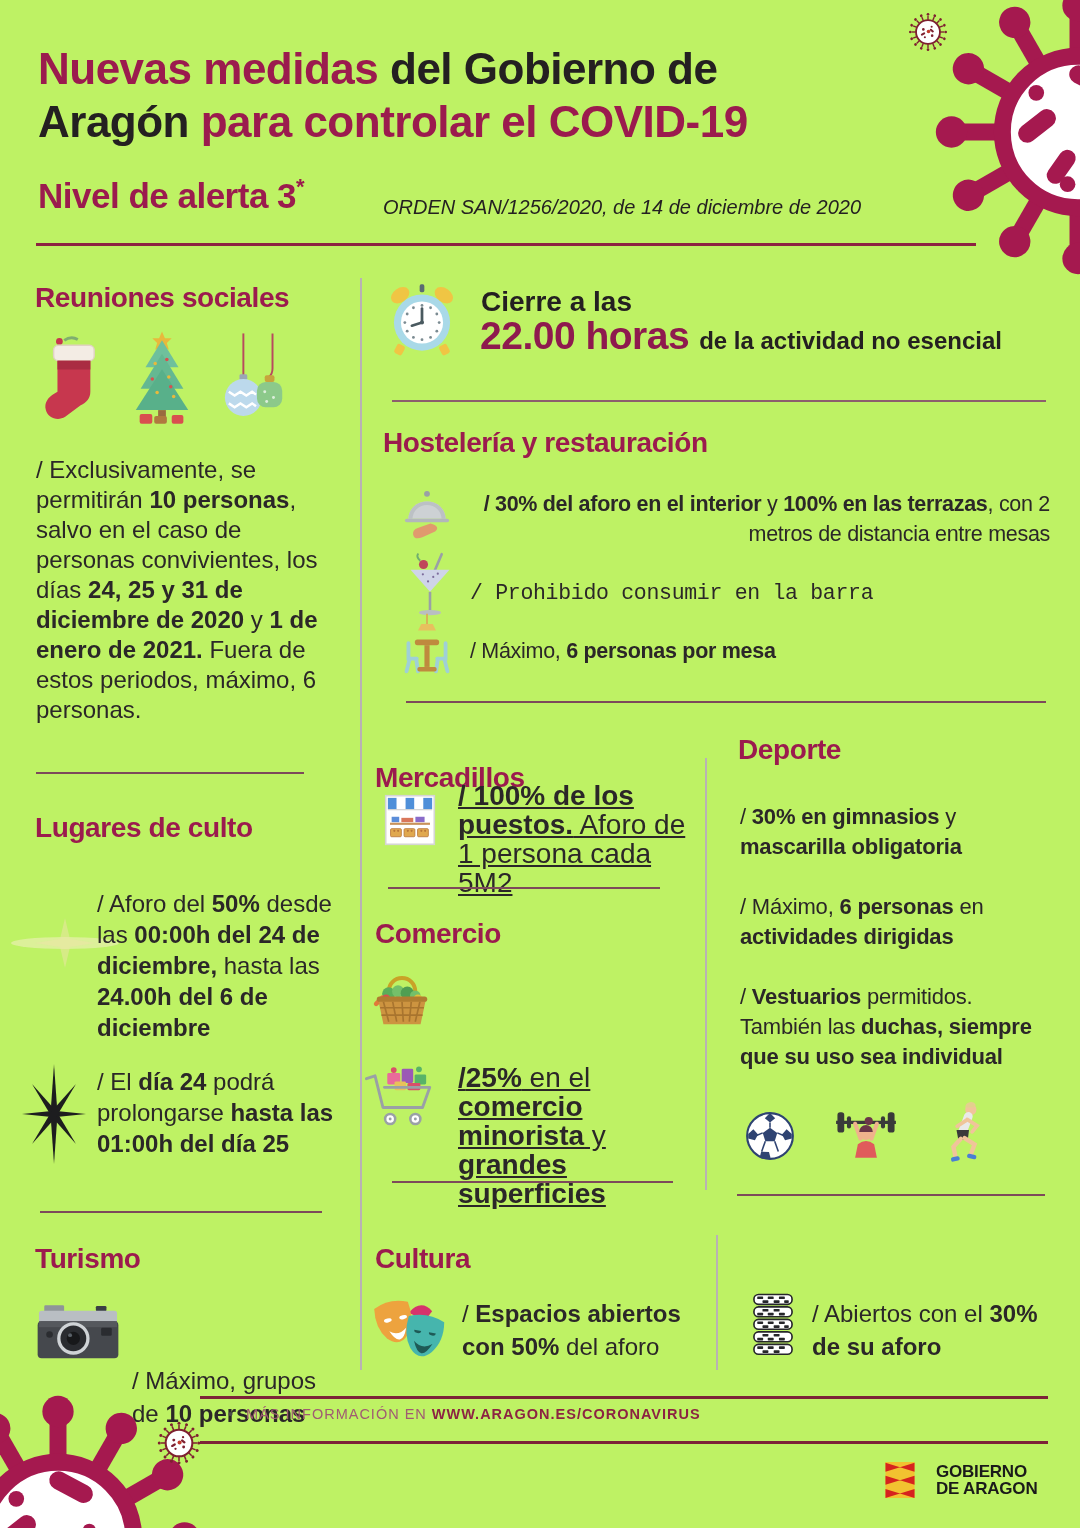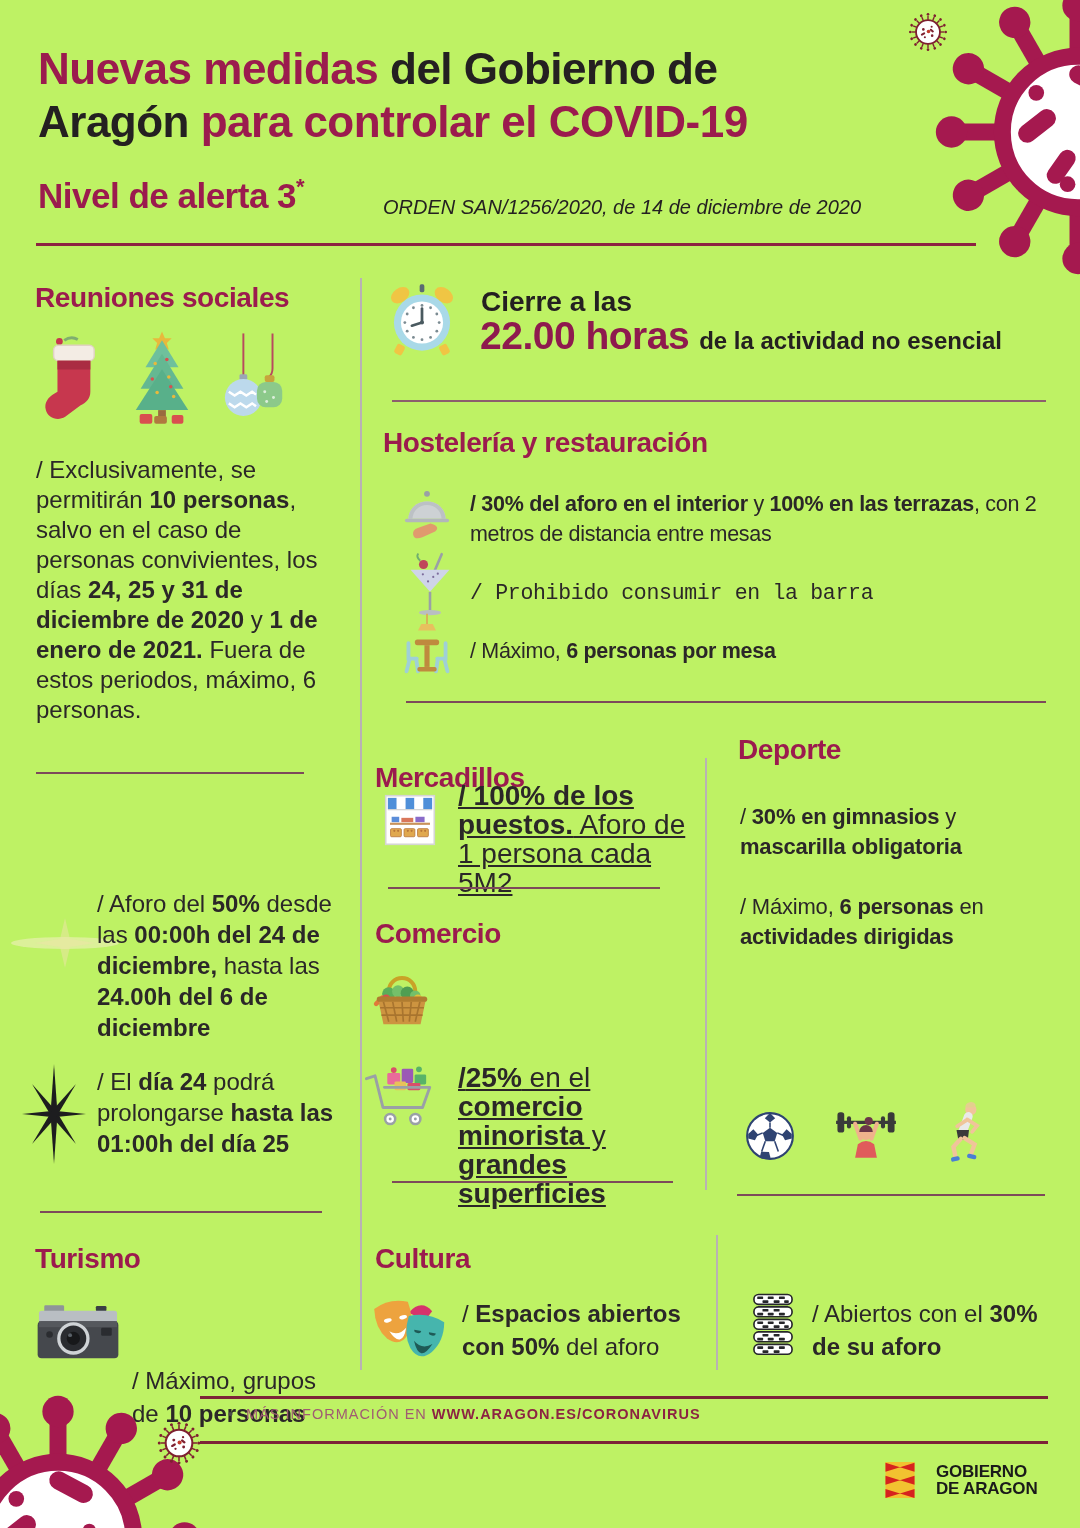--- a/index.html
+++ b/index.html
@@ -186,20 +186,21 @@
         <circle cx="44" cy="60" r="1.5"></circle>
         <circle cx="53" cy="66" r="1.5"></circle>
         <circle cx="46" cy="70" r="1.5"></circle>
       </g>
   </svg>
 
   <p class="abs rich body-txt" style="left:36px;top:455px;width:308px;"><span>/ Exclusivamente, se permitirán </span><span class="b">10 personas</span><span>, salvo en el caso de personas convivientes, los días </span><span class="b">24, 25 y 31 de diciembre de 2020</span><span> y </span><span class="b">1 de enero de 2021.</span><span> Fuera de estos periodos, máximo, 6 personas.</span></p>
 
   <div class="abs hr-thin" style="left:36px;top:772px;width:268px;"></div>
 
+  <h2 class="abs h2" style="left:35px;top:812px;">Lugares de culto</h2>
 
   <svg class="abs" style="left:8px;top:912px;width:115px;height:62px;" viewBox="0 0 115 62">
     <ellipse cx="57" cy="31" rx="54" ry="6" fill="#f4eec4" opacity="0.55"></ellipse>
     <path d="M57 6 l5 21 25 4 -25 4 -5 21 -5 -21 -25 -4 25 -4 z" fill="#eee4a8" opacity="0.5"></path>
   </svg>
   <p class="abs rich body-txt" style="left:97px;top:888px;width:252px;line-height:31px;"><span>/ Aforo del </span><span class="b">50%</span><span> desde las </span><span class="b">00:00h del 24 de diciembre,</span><span> hasta las </span><span class="b">24.00h del 6 de diciembre</span></p>
 
   <svg class="abs" style="left:18px;top:1062px;width:72px;height:104px;" viewBox="0 0 72 104">
     <g fill="#1d1d1f">
       <polygon points="36,2 39.5,52 36,102 32.5,52"></polygon>
@@ -266,21 +267,21 @@
 
   <h2 class="abs h2" style="left:383px;top:427px;">Hostelería y restauración</h2>
 
   <svg class="abs" style="left:398px;top:483px;width:58px;height:60px;" viewBox="0 0 100 100">
     <circle cx="50" cy="17" r="5" fill="#9aa0a6"></circle>
     <path d="M18 60 a32 30 0 0 1 64 0 z" fill="#cdd1d4"></path>
     <path d="M18 60 a32 30 0 0 1 64 0 l-7 0 a25 24 0 0 0 -50 0 z" fill="#bcc1c5"></path>
     <rect x="12" y="60" width="76" height="6" rx="3" fill="#b2b7bb"></rect>
     <path d="M56 68 q18 5 8 14 l-22 10 q-14 5 -16 -5 q-1 -8 8 -11 z" fill="#e09a6e"></path>
   </svg>
-  <p class="abs rich host-item" style="left:470px;top:489px;width:580px;"><span class="b">/ 30% del aforo en el interior</span><span> y </span><span class="b">100% en las terrazas</span><span>, con 2 metros de distancia entre mesas</span></p>
+  <p class="abs rich host-item" style="left:470px;top:489px;width:580px;text-align:right;"><span class="b">/ 30% del aforo en el interior</span><span> y </span><span class="b">100% en las terrazas</span><span>, con 2 metros de distancia entre mesas</span></p>
 
   <svg class="abs" style="left:404px;top:550px;width:52px;height:72px;" viewBox="0 0 80 110">
     <line x1="58" y1="6" x2="47" y2="32" stroke="#9aa0a6" stroke-width="4" stroke-linecap="round"></line>
     <circle cx="30" cy="22" r="7" fill="#c0455a"></circle>
     <path d="M25 16 q-7 -6 -3 -11" stroke="#6fae6f" stroke-width="3" fill="none"></path>
     <path d="M10 30 h60 L40 64 Z" fill="#cfd4e8"></path>
     <g fill="#7c6b9c">
         <circle cx="29" cy="37" r="1.7"></circle>
         <circle cx="45" cy="41" r="1.7"></circle>
         <circle cx="37" cy="48" r="1.7"></circle>
@@ -380,20 +381,21 @@
     <circle cx="38" cy="82" r="2" fill="#9aa0a6"></circle>
       <circle cx="73" cy="82" r="2" fill="#9aa0a6"></circle>
   </svg>
   <p class="abs rich mid-item" style="left:458px;top:1063px;width:248px;"><span class="b">/</span><span class="b">25%</span><span> en el </span><span class="b">comercio minorista</span><span> y </span><span class="b">grandes superficies</span></p>
 
   <div class="abs hr-thin" style="left:392px;top:1181px;width:281px;"></div>
 
   <h2 class="abs h2" style="left:738px;top:734px;">Deporte</h2>
   <p class="abs rich dep-item" style="left:740px;top:802px;width:306px;"><span>/ </span><span class="b">30% en gimnasios</span><span> y </span><span class="b">mascarilla obligatoria</span></p>
   <p class="abs rich dep-item" style="left:740px;top:892px;width:306px;"><span>/ Máximo, </span><span class="b">6 personas</span><span> en </span><span class="b">actividades dirigidas</span></p>
+  <p class="abs rich dep-item" style="left:740px;top:982px;width:306px;"><span>/ </span><span class="b">Vestuarios</span><span> permitidos. También las </span><span class="b">duchas, siempre que su uso sea individual</span></p>
 
   <svg class="abs" style="left:744px;top:1110px;width:52px;height:52px;" viewBox="0 0 100 100">
     <circle cx="50" cy="50" r="44" fill="#ffffff" stroke="#2e4372" stroke-width="4"></circle>
     <polygon points="50,34 64,44 59,60 41,60 36,44" fill="#2e4372"></polygon>
     <g fill="#2e4372">
       <path d="M50 6 l10 10 -10 8 -10 -8 z"></path>
       <path d="M8 46 l10 -9 9 10 -6 11 -13 -3 z"></path>
       <path d="M92 46 l-10 -9 -9 10 6 11 13 -3 z"></path>
       <path d="M30 92 l3 -12 15 1 3 11 q-10 4 -21 0 z"></path>
     </g>

